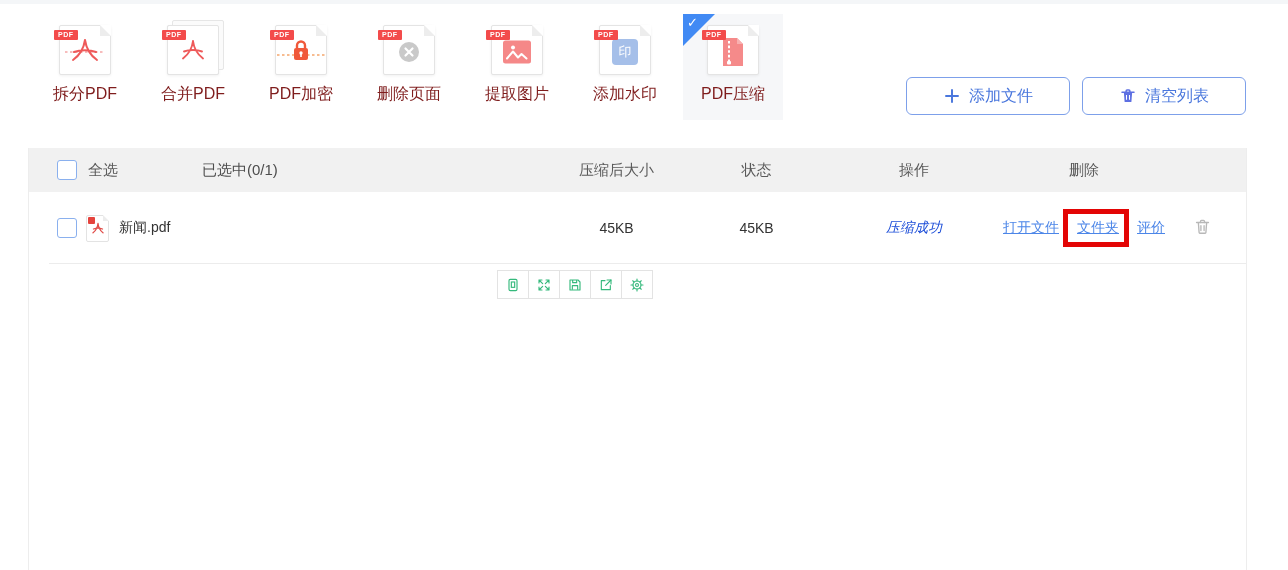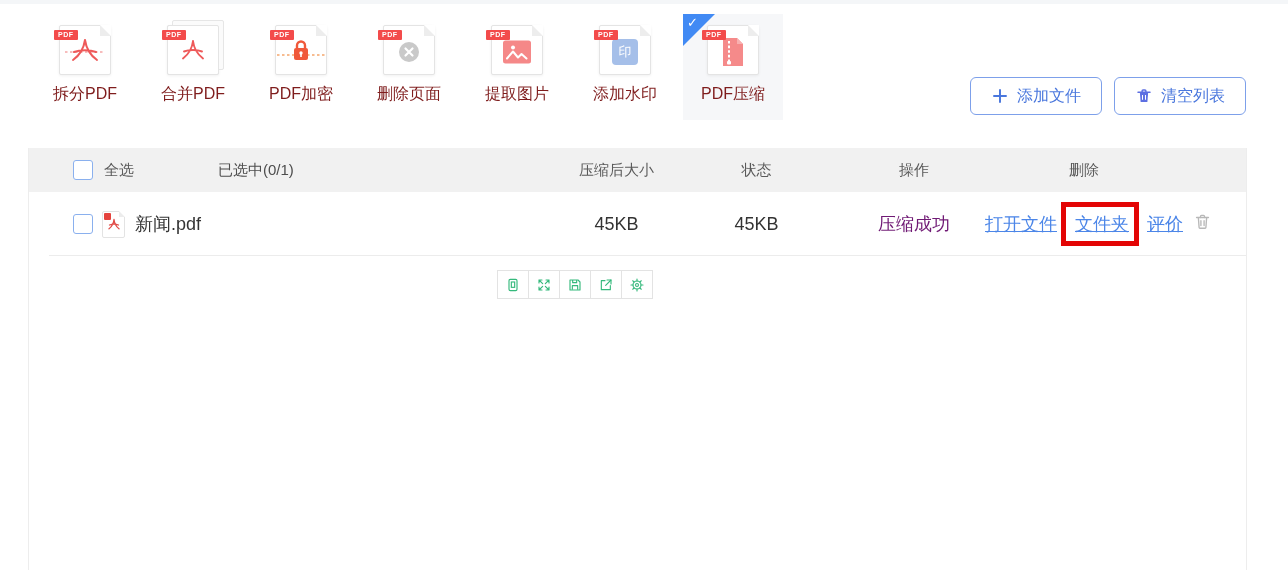--- a/index.html
+++ b/index.html
@@ -23,43 +23,43 @@
                border-color:#fff #fff #ededed #ededed; }
   .pdf-badge { position:absolute; top:4px; left:-6px; background:#f34b4b; color:#fff; font-size:7px;
                font-weight:bold; line-height:10px; padding:0 4px; border-radius:1px; letter-spacing:.5px; z-index:2; }
   .motif { position:absolute; left:50%; top:54%; transform:translate(-50%,-50%); }
   .back-page { position:absolute; top:-6px; right:-6px; width:52px; height:50px; background:#fbfbfb;
                border:1px solid #e6e6e6; border-radius:2px; }
   .tool-label { margin-top:9px; font-size:16px; color:#7f1d1d; white-space:nowrap; }
 
   
   .toolbar-buttons { position:absolute; right:42px; top:63px; display:flex; gap:12px; }
-  .tb-btn { display:flex; align-items:center; gap:8px; height:38px; padding:0 20px; background:#fff;
+  .tb-btn { display:flex; align-items:center; gap:8px; height:38px; padding:0 36px; background:#fff;
             border:1px solid #7da0ea; border-radius:6px; color:#4a77dd; font-size:16px; cursor:pointer;
             font-family:inherit; }
 
   
   .list-panel { position:absolute; left:28px; top:148px; width:1219px; height:430px;
                 border-left:1px solid #ededed; border-right:1px solid #ededed; background:#fff; }
   .grid-cols { display:grid; grid-template-columns:510px 155px 125px 190px 150px 1fr; align-items:center; }
   .list-header { height:44px; background:#f1f1f1; font-size:15px; color:#5a5a5a; }
-  .list-row { position:relative; height:64px; font-size:18px; color:#333; }
+  .list-row { position:relative; height:72px; font-size:14px; color:#333; }
   .list-row::after { content:''; position:absolute; left:20px; right:0; bottom:0; height:1px; background:#ececec; }
   .col { text-align:center; }
-  .col-file { display:flex; align-items:center; text-align:left; padding-left:44px; }
+  .col-file { display:flex; align-items:center; text-align:left; padding-left:28px; }
   .checkbox { width:20px; height:20px; border:1px solid #8ab0ee; border-radius:3px; background:#fff;
               flex:0 0 auto; cursor:pointer; }
   .sel-label { margin-left:11px; }
   .sel-count { margin-left:84px; color:#4d4d4d; }
   .file-mini-icon { position:relative; width:23px; height:27px; background:#fff; border:1px solid #e3e3e3;
                     border-radius:2px; margin:0 10px 0 9px; flex:0 0 auto; }
   .file-mini-icon::before { content:''; position:absolute; top:-1px; right:-1px; border-style:solid;
                     border-width:0 6px 6px 0; border-color:#fff #fff #ececec #ececec; }
   .mini-badge { position:absolute; top:1px; left:1px; width:7px; height:7px; background:#e5433d; border-radius:1px; }
-  .status-text { color:#701a75; }
+  .status-text { color:#1d4ed8;font-style:italic; }
   .actions { display:flex; justify-content:center; align-items:center; gap:18px; white-space:nowrap; }
   .actions a { color:#4c86e8; text-decoration:underline; cursor:pointer; }
   .red-anchor { position:relative; display:inline-block; }
   .red-box { position:absolute; left:-14px; right:-10px; top:-10px; bottom:-10px;
              border:5px solid #e30505; pointer-events:none; z-index:5; }
   .row-trash { display:inline-flex; cursor:pointer; }
 
   
   .floating-toolbar { position:absolute; left:497px; top:270px; display:flex; background:#fff; }
   .ft-cell { width:32px; height:29px; border:1px solid #e3e3e3; margin-left:-1px; display:flex;

